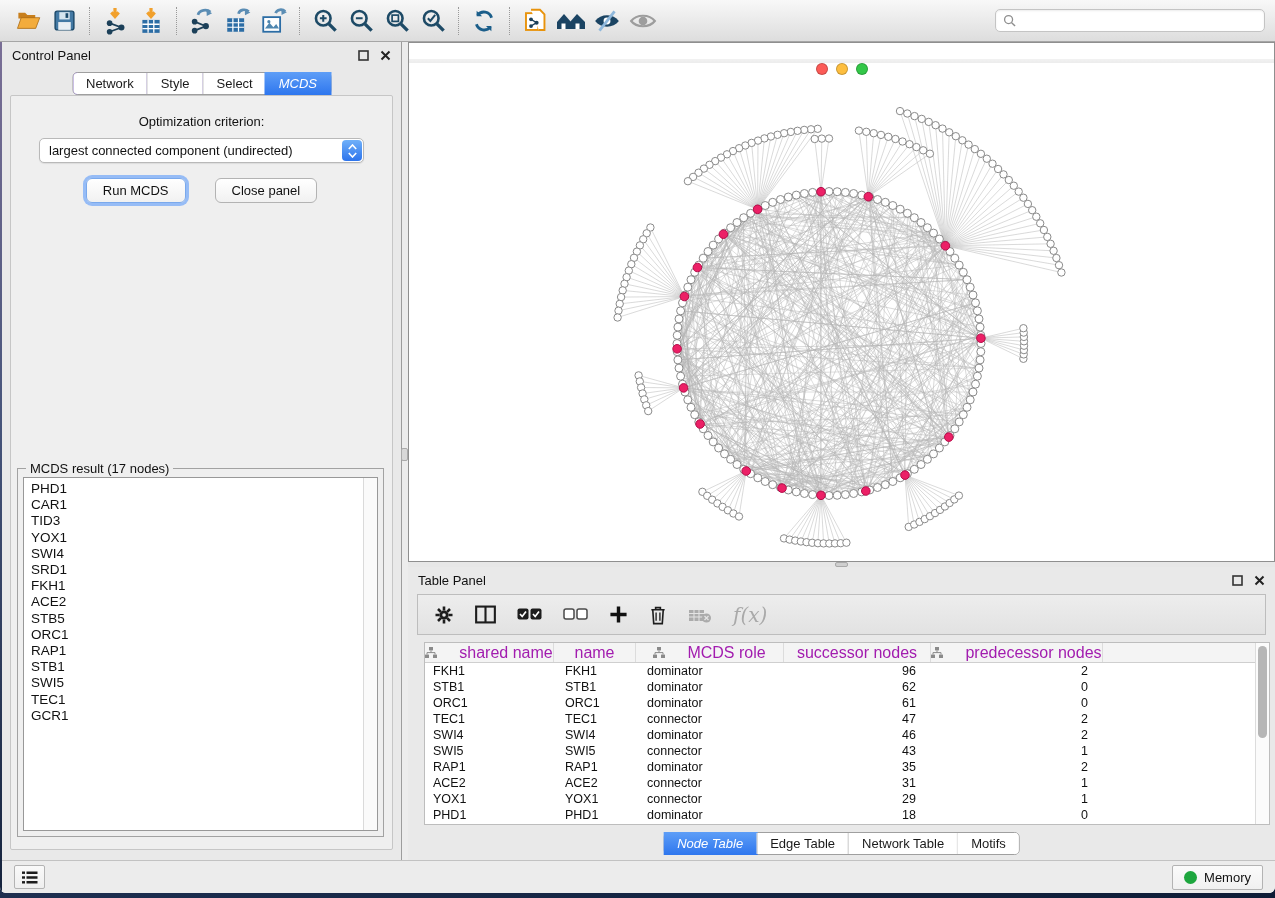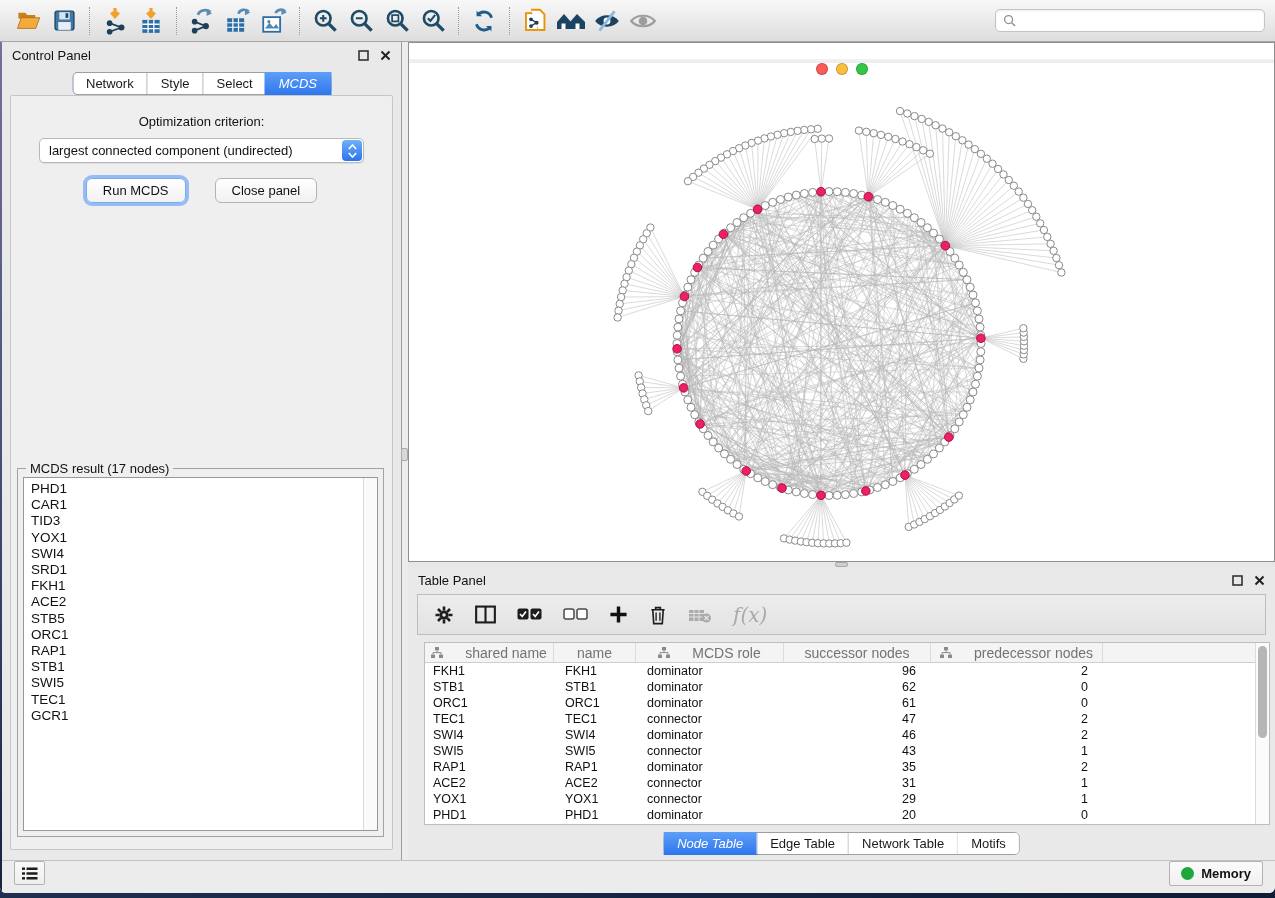--- a/index.html
+++ b/index.html
@@ -79,35 +79,35 @@
   .tbl-toolbar { position:absolute; left:9px; right:9px; top:27px; height:41px;
     background:linear-gradient(#ededed,#e2e2e2); border:1px solid #bdbdbd;
     display:flex; align-items:center; gap:21px; padding:0 16px; }
   .tt-icon { display:flex; align-items:center; justify-content:center; cursor:default; }
   .fx { font-family:"DejaVu Serif", serif; font-style:italic; font-size:20px; color:#a9a9a9; }
   .tbl-wrap { position:absolute; left:16px; top:75px; width:846px; height:183px;
     background:#fff; border:1px solid #bdbdbd; display:flex; }
   .grid { flex:1; overflow:hidden; }
   .thead { display:grid; grid-template-columns:129px 82px 148px 147px 172px 1fr; height:20px;
     background:#f4f4f4; border-bottom:1px solid #cfcfcf; }
-  .th { display:flex; align-items:center; justify-content:center; gap:22px; font-size:14px; color:#737373;
+  .th { display:flex; align-items:center; justify-content:center; gap:22px; font-size:16px; color:#a21caf;
     border-right:1px solid #dcdcdc; overflow:hidden; white-space:nowrap; cursor:default; }
   .th:last-child { border-right:none; }
   .trow { display:grid; grid-template-columns:129px 82px 148px 147px 172px 1fr; height:16px; cursor:default; }
   .tcell { font-size:12.5px; color:#111; line-height:16px; white-space:nowrap; overflow:hidden; }
   .tcell.c0 { padding-left:8px; } .tcell.c1 { padding-left:11px; } .tcell.c2 { padding-left:11px; }
   .tcell.c3, .tcell.c4 { text-align:right; padding-right:15px; }
   .tbl-scroll { width:14px; border-left:1px solid #dcdcdc; background:#fbfbfb; position:relative; }
   .tbl-thumb { position:absolute; top:3px; left:2px; right:2px; height:92px; background:#b6b6b6; border-radius:6px; }
   .bottom-tabs { position:absolute; left:50%; transform:translateX(-50%); top:265px; display:flex;
     height:23px; border:1px solid #9f9f9f; border-radius:5px; background:#fff; }
 
   
   .statusbar { position:absolute; left:2px; right:0; top:860px; height:33px; background:#ececec;
-    border-top:1px solid #c2c2c2; display:flex; padding:0 12px; z-index:15;font-weight:bold; }
+    border-top:1px solid #c2c2c2; display:flex; align-items:center; padding:0 12px; z-index:15; }
   .sb-btn { width:31px; height:24px; border:1px solid #b3b3b3; background:linear-gradient(#fafafa,#efefef);
     display:flex; align-items:center; justify-content:center; border-radius:2px; cursor:default; }
   .mem-btn { margin-left:auto; height:25px; border:1px solid #b3b3b3; background:linear-gradient(#fbfbfb,#f0f0f0);
     display:flex; align-items:center; gap:7px; padding:0 11px; font-size:13px; color:#111; border-radius:2px; cursor:default; }
   .mem-dot { width:13px; height:13px; border-radius:50%; }
 </style>
 </head>
 <body>
 
 <div class="app">
@@ -1418,21 +1418,21 @@
               <div class="tcell c1">YOX1</div>
               <div class="tcell c2">connector</div>
               <div class="tcell c3">29</div>
               <div class="tcell c4">1</div>
               <div class="tcell"></div>
             </div>
             <div class="trow">
               <div class="tcell c0">PHD1</div>
               <div class="tcell c1">PHD1</div>
               <div class="tcell c2">dominator</div>
-              <div class="tcell c3">20</div>
+              <div class="tcell c3">18</div>
               <div class="tcell c4">0</div>
               <div class="tcell"></div>
             </div>
           </div>
       </div>
       <div class="tbl-scroll">
         <div class="tbl-thumb"></div>
       </div>
     </div>
 

